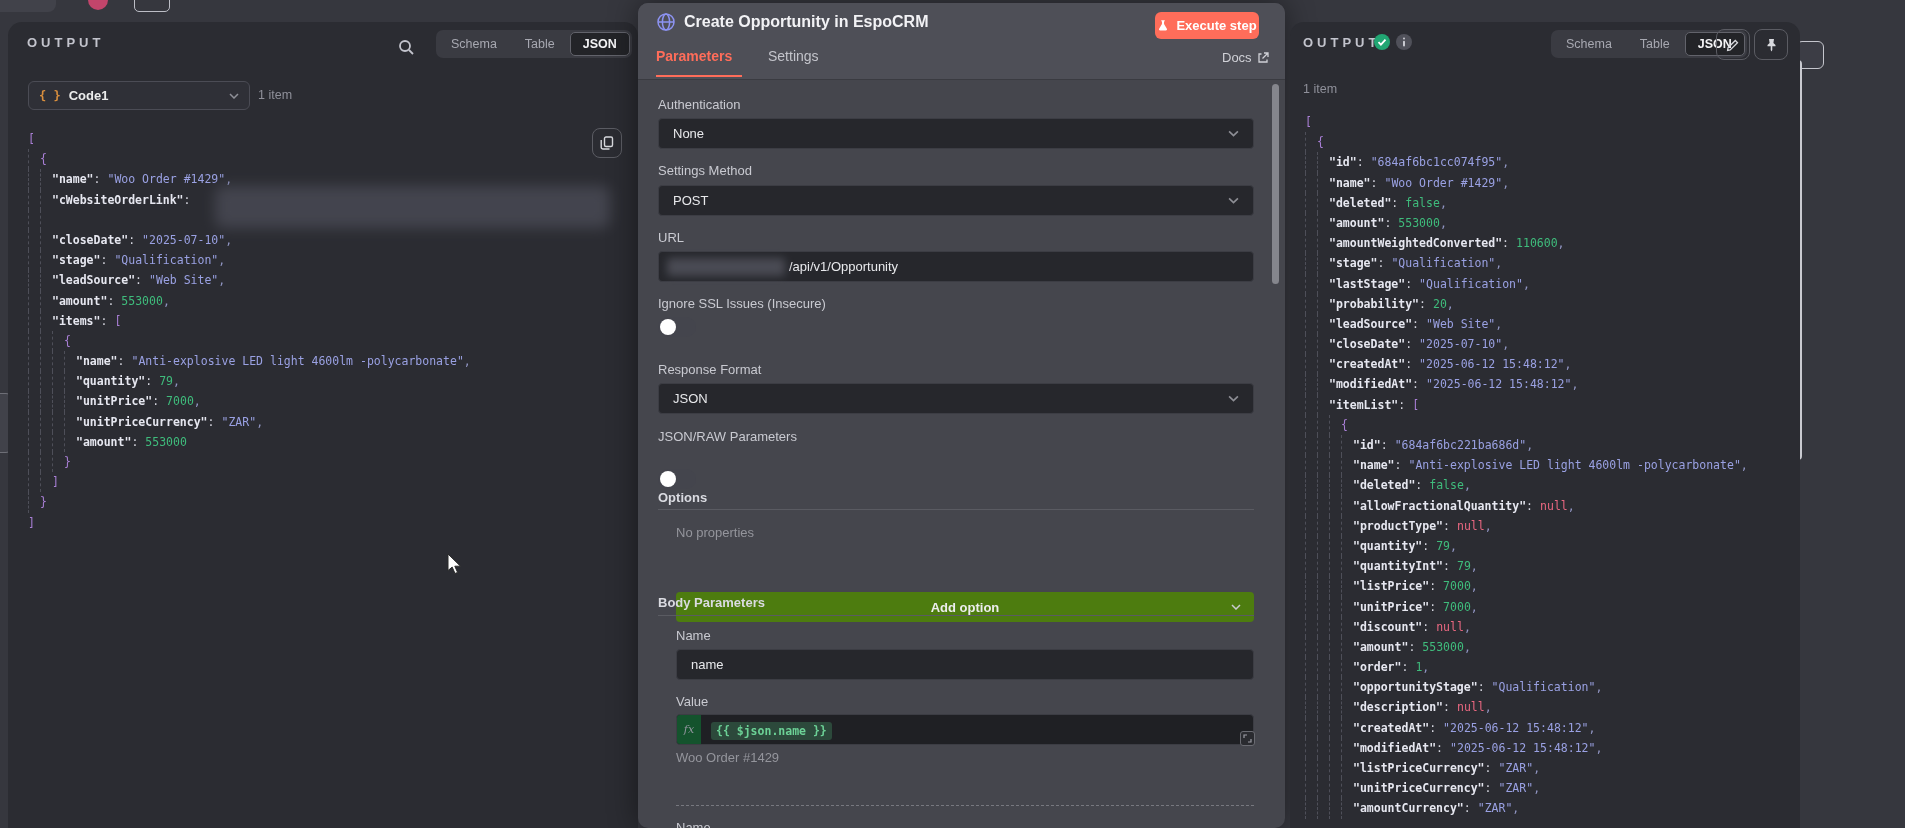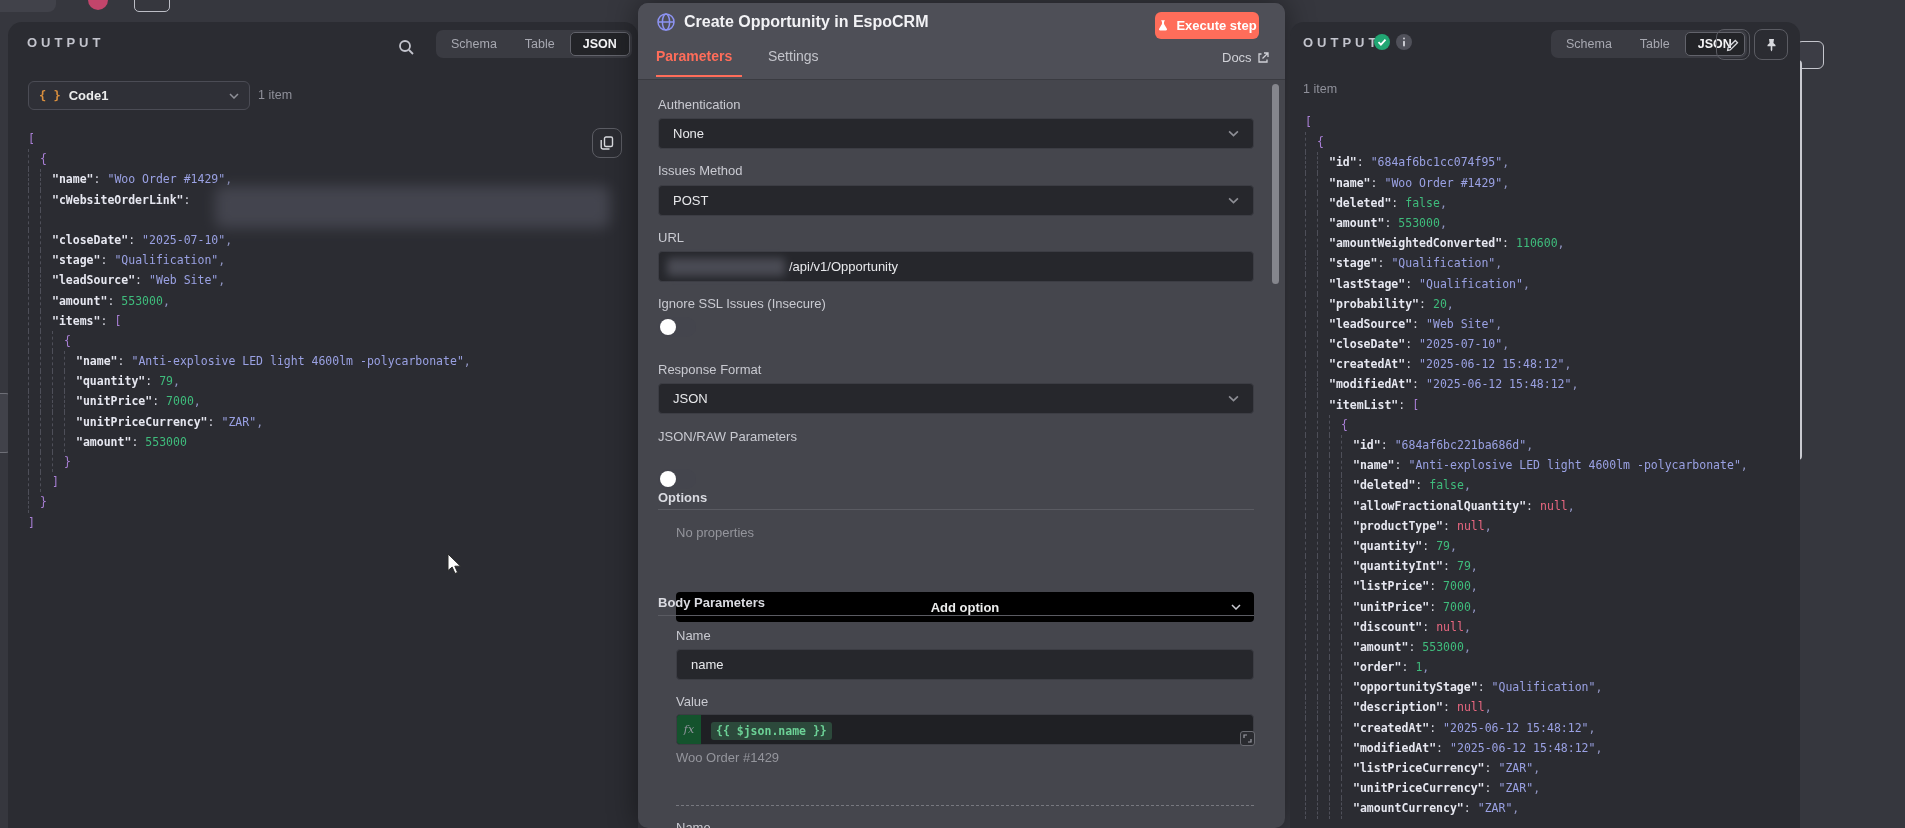--- a/index.html
+++ b/index.html
@@ -56,21 +56,21 @@
   .docs-link{display:flex;align-items:center;gap:5px;color:#d0d1d7;font-size:13px;cursor:pointer;}
 
   .field-label{font-size:13px;color:#c9cad1;font-weight:500;}
   .section-label{font-size:13px;color:#dadbe1;font-weight:700;}
   .select,.text-input{box-sizing:border-box;display:flex;align-items:center;background:#26272c;border:1px solid #3c3d44;border-radius:4px;padding:0 14px;font-size:13px;color:#e8e9ec;cursor:pointer;}
   .select .val{flex:1;}
   .toggle{width:38px;height:20px;border-radius:10px;background:#44454d;position:relative;cursor:pointer;}
   .toggle .knob{position:absolute;left:2px;top:2px;width:16px;height:16px;border-radius:50%;background:#fff;}
   .hair{height:1px;background:#5a5b62;}
   .muted{font-size:13px;color:#94959c;}
-  .add-option{box-sizing:border-box;display:flex;align-items:center;justify-content:center;background:#000000;border-radius:4px;font-size:13px;font-weight:600;color:#eceded;cursor:pointer;position:relative;}
+  .add-option{box-sizing:border-box;display:flex;align-items:center;justify-content:center;background:#4d7c0f;border-radius:4px;font-size:13px;font-weight:600;color:#eceded;cursor:pointer;position:relative;}
   .add-option svg{position:absolute;right:13px;top:12px;}
   .dashed{border-top:1px dashed #77787f;height:0;}
 
   .expr-field{box-sizing:border-box;display:flex;align-items:stretch;background:#1f2024;border:1px solid #3c3d44;border-radius:4px;overflow:hidden;}
   .fx-box{width:24px;background:#14532d;display:flex;align-items:center;justify-content:center;font-family:"DejaVu Serif",serif;font-style:italic;font-size:11px;color:#9496a0;}
   .expr-val{display:flex;align-items:center;padding:16px 10px;font-family:"DejaVu Sans Mono",monospace;font-size:11.5px;}
   .expr-val span{color:#6cd196;background:rgba(80,180,120,.28);padding:2px 5px;border-radius:3px;font-weight:700;}
   .expand-btn{box-sizing:border-box;border:1px solid #6a6b72;border-radius:3px;background:#2a2b30;display:flex;align-items:center;justify-content:center;}
 
   .center-scroll{left:1272px;top:84px;width:7px;height:200px;background:#85868d;border-radius:4px;}
@@ -163,21 +163,21 @@
   </div>
 
   <div class="abs field-label" style="left:658px;top:97px;">Authentication</div>
   <div class="abs select" style="left:658px;top:118px;width:596px;height:31px;">
     <span class="val">None</span>
     <svg width="11" height="7" viewBox="0 0 10 6">
         <path d="M1 1l4 4 4-4" fill="none" stroke="#8d8e95" stroke-width="1.5"></path>
       </svg>
   </div>
 
-  <div class="abs field-label" style="left:658px;top:163px;">Issues Method</div>
+  <div class="abs field-label" style="left:658px;top:163px;">Settings Method</div>
   <div class="abs select" style="left:658px;top:185px;width:596px;height:31px;">
     <span class="val">POST</span>
     <svg width="11" height="7" viewBox="0 0 10 6">
         <path d="M1 1l4 4 4-4" fill="none" stroke="#8d8e95" stroke-width="1.5"></path>
       </svg>
   </div>
 
   <div class="abs field-label" style="left:658px;top:230px;">URL</div>
   <div class="abs text-input" style="left:658px;top:251px;width:596px;height:31px;padding:0 8px;">
     <span style="display:inline-block;width:118px;height:18px;background:#53545e;filter:blur(4px);opacity:.8;border-radius:4px;margin-right:4px;"></span>

